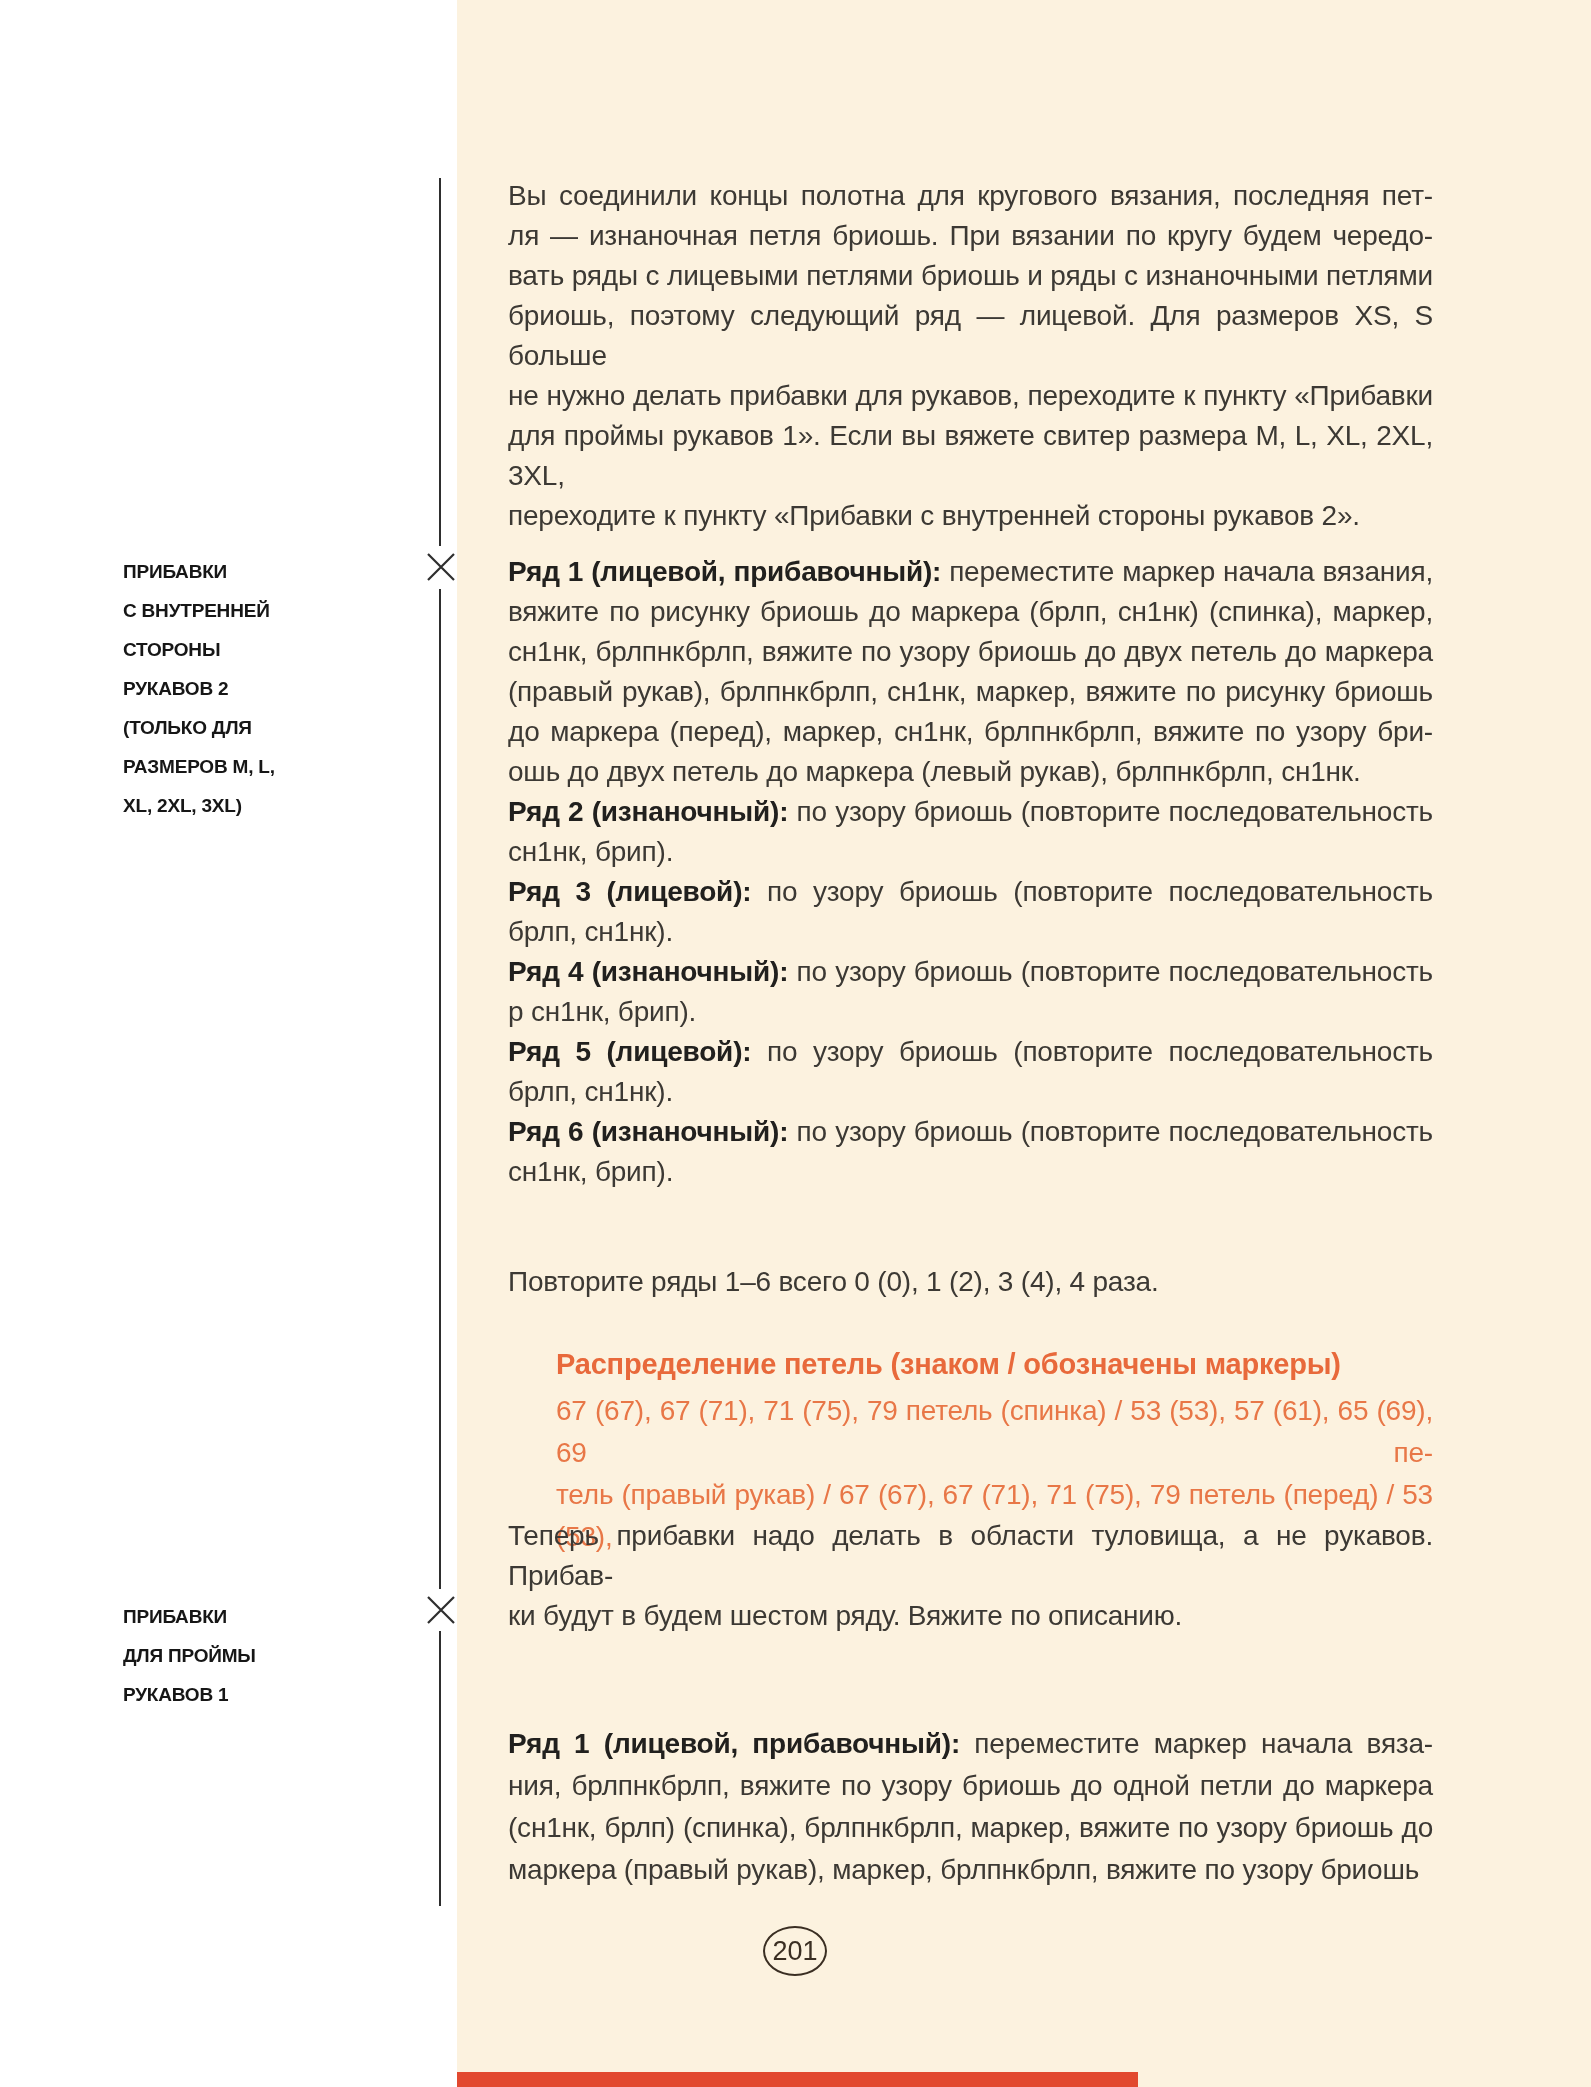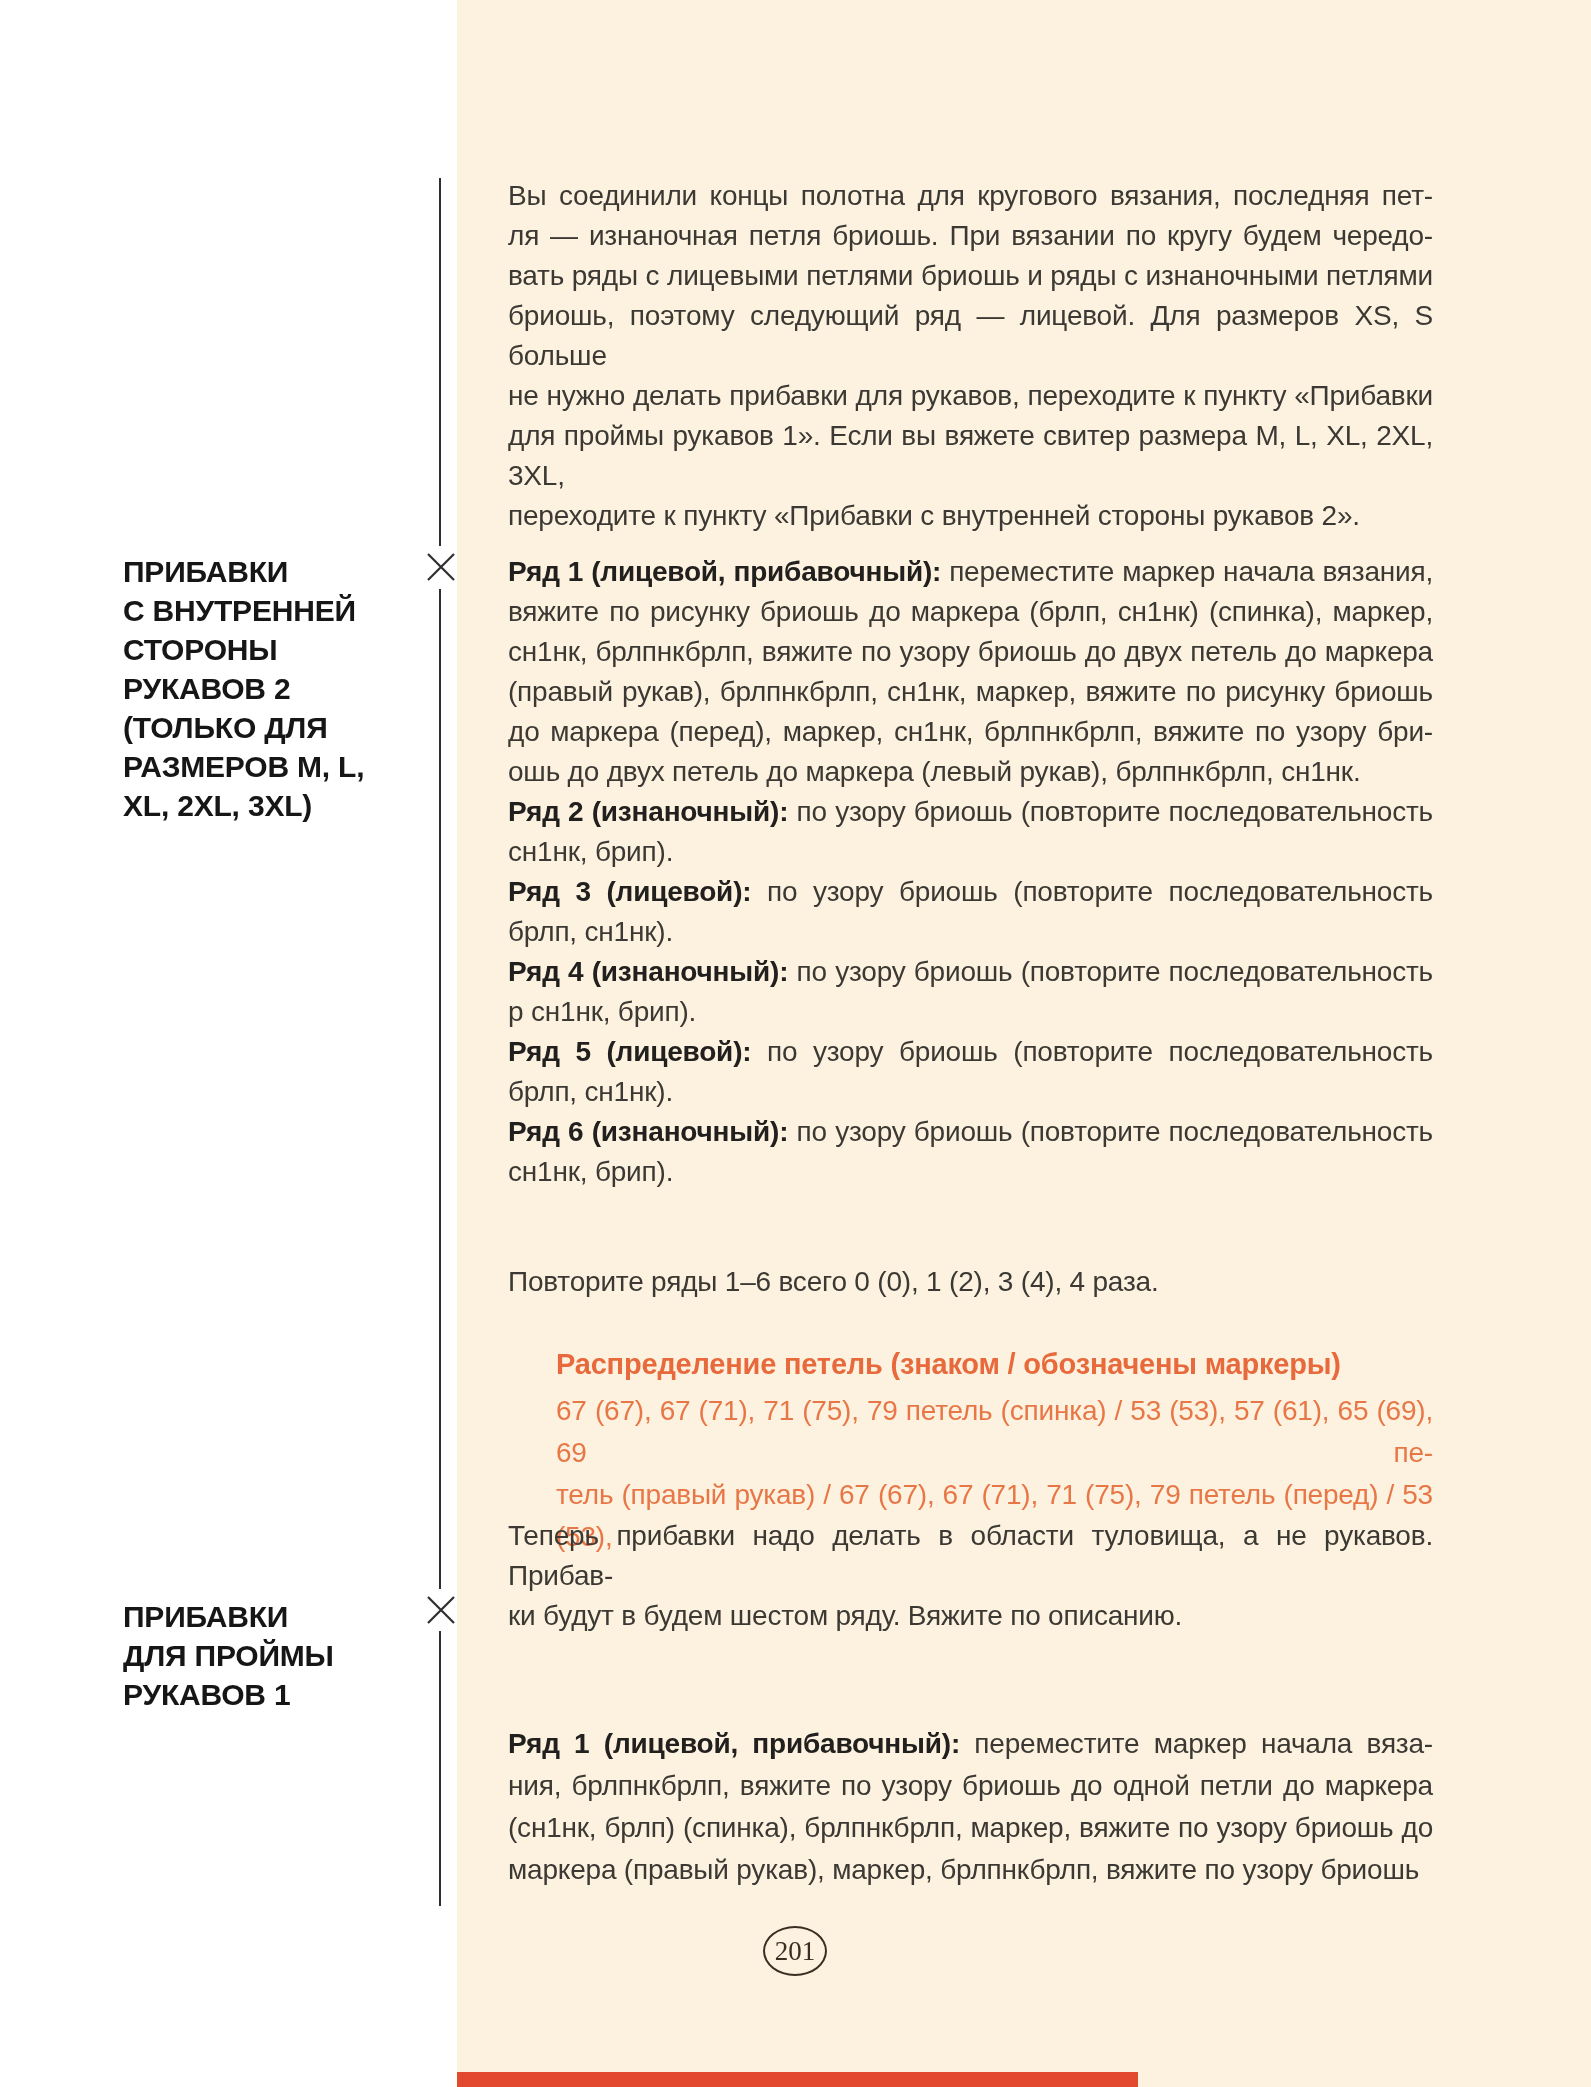--- a/index.html
+++ b/index.html
@@ -4,35 +4,35 @@
 <style>
   html,body{margin:0;padding:0;}
   .page{position:relative;width:1591px;height:2087px;background:#ffffff;overflow:hidden;
         font-family:"Liberation Sans",sans-serif;}
   .cream{position:absolute;left:457px;top:0;width:1134px;height:2087px;background:#FCF2DF;}
   .footbar{position:absolute;left:457px;top:2072px;width:681px;height:15px;background:#E2492F;}
   .vrule{position:absolute;left:439px;width:2px;background:#2E2E2E;}
   .xmark{position:absolute;left:423px;width:36px;height:36px;}
   .xmark svg{display:block;}
   .headcol{position:absolute;left:123px;width:330px;color:#161616;font-weight:bold;
-           font-size:30px;line-height:39px;letter-spacing:-0.2px;}
+           font-size:19px;line-height:39px;letter-spacing:-0.2px;}
   .headcol .line{text-align:left;text-align-last:left;}
   .maincol{position:absolute;left:508px;width:925px;color:#3C3934;font-size:28px;
            line-height:40px;letter-spacing:-0.2px;}
   .line{text-align:justify;text-align-last:justify;}
   .line.last{text-align-last:left;}
   .maincol b{color:#21201E;margin-top:20px;}
   .repeat-note{line-height:40px;}
   .orange-head{color:#E8693B;font-weight:bold;font-size:29px;line-height:44px;}
   .orange-head .line{text-align:left;text-align-last:left;}
   .orange-body{color:#E87747;line-height:42px;}
   .indent{margin-left:48px;width:877px;}
   .badge{position:absolute;left:763px;top:1926px;width:64px;height:50px;border:2px solid #3A2E22;
          border-radius:50%;display:flex;align-items:center;justify-content:center;
-         font-family:Liberation Serif, serif;font-size:27px;color:#3A2E22;box-sizing:border-box;}
+         font-family:Liberation Sans, sans-serif;font-size:27px;color:#3A2E22;box-sizing:border-box;}
 </style>
 </head>
 <body>
 
 <div class="page">
 
   <div class="cream"></div>
   <div class="footbar"></div>
 
   <div class="vrule" style="top:178px;height:368px;"></div>

